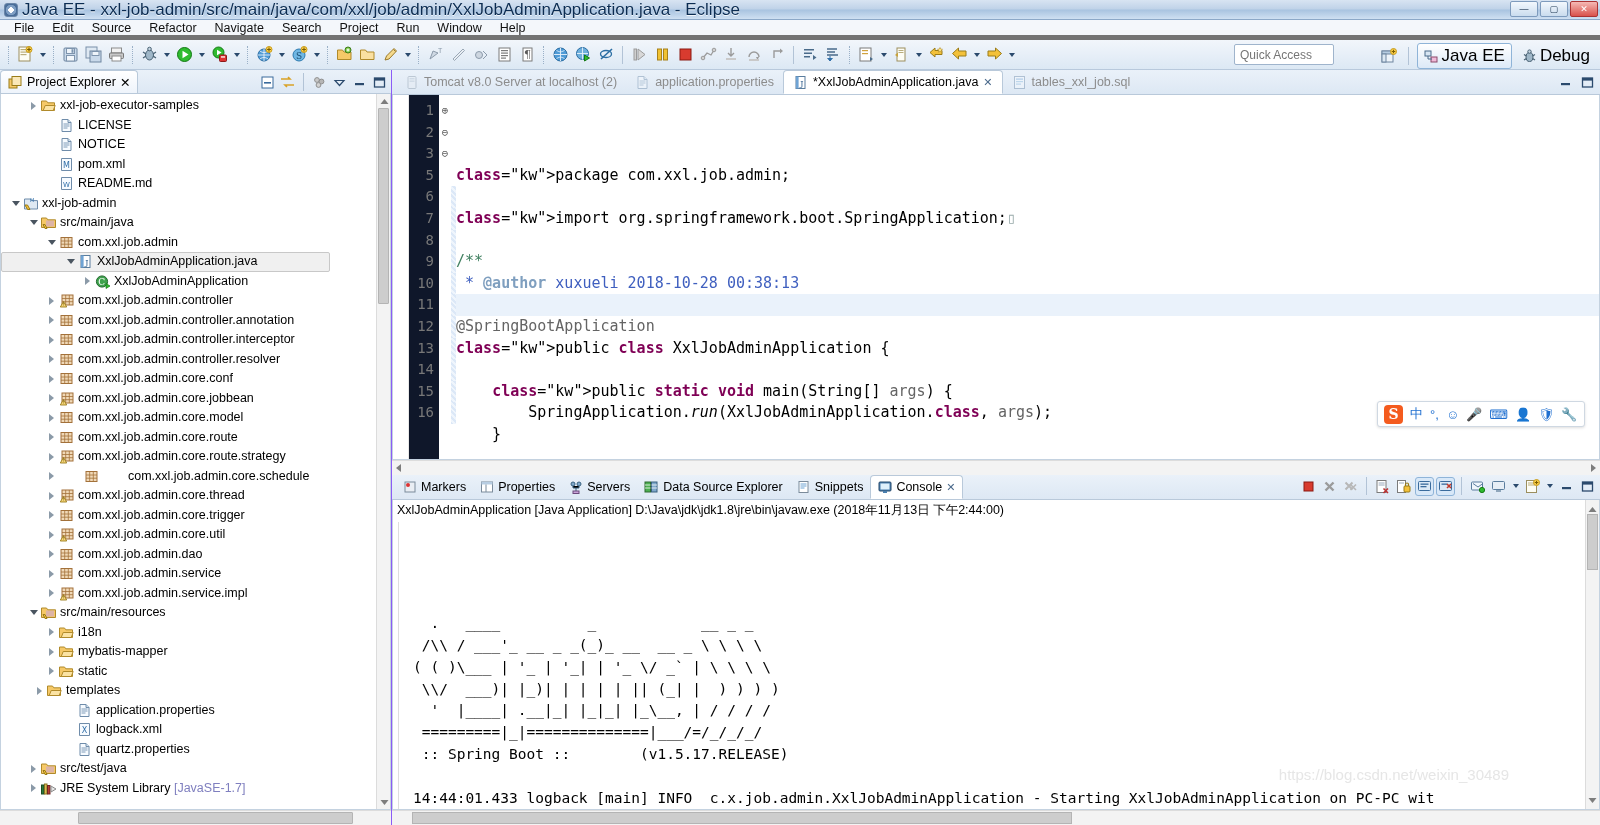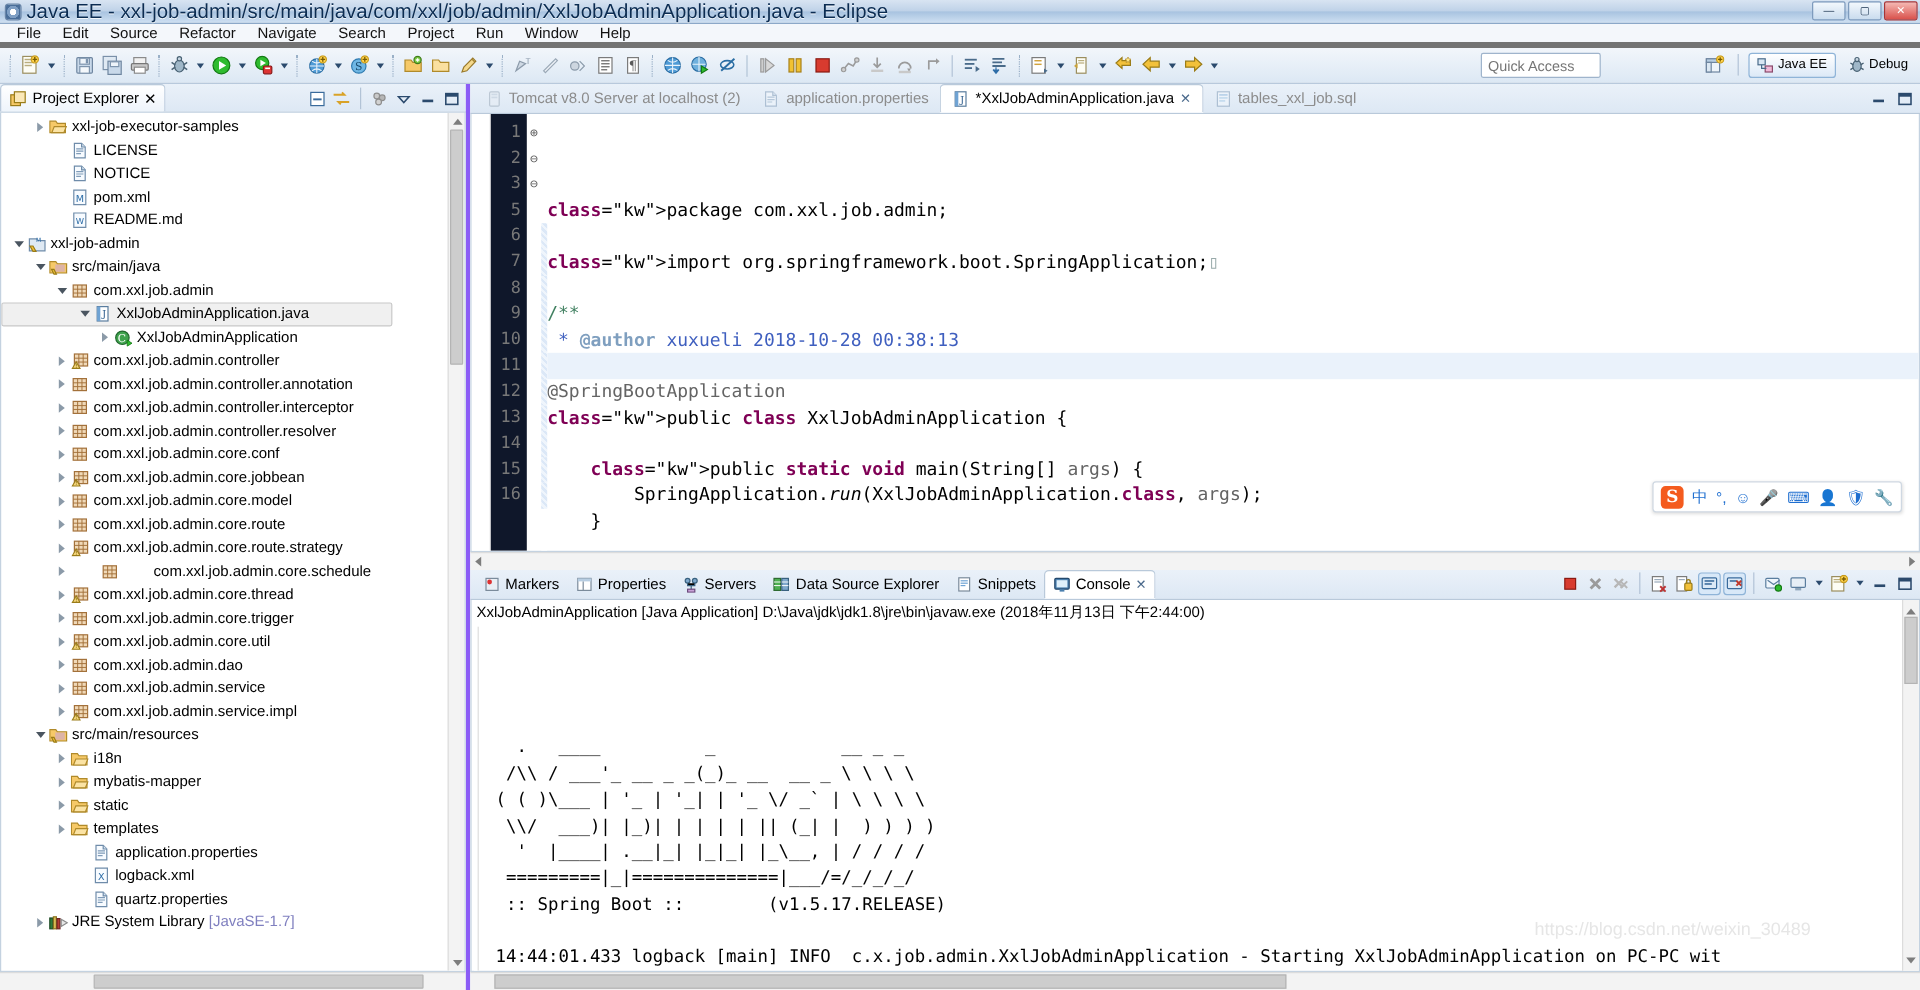--- a/index.html
+++ b/index.html
@@ -50,28 +50,28 @@
   .tb-arrow:after{content:"";border-left:3.5px solid transparent;border-right:3.5px solid transparent;border-top:4px solid #2b4a6d;}
   .tb-sep{width:1px;height:18px;margin:0 4px;border-left:1px dotted #9ab0c7;flex:none;}
   .tb-sep.solid{border-left:1px solid #b2c3d6;}
   .quick-access{
     position:absolute;right:266px;top:4px;width:100px;height:21px;
     background:#fff;border:1px solid #9fb4cc;border-radius:2px;
     font-size:12px;color:#9a9a9a;padding:2px 5px;line-height:17px;
   }
   .persp-bar{position:absolute;right:4px;top:3px;display:flex;align-items:center;gap:4px;}
   .persp-btn{
-    display:flex;align-items:center;gap:3px;padding:2px 6px;border-radius:3px;font-size:11px;white-space:nowrap;
+    display:flex;align-items:center;gap:3px;padding:2px 6px;border-radius:3px;font-size:17px;white-space:nowrap;
   }
   .persp-btn.active{background:linear-gradient(to bottom,#ffffff,#dce9f7);border:1px solid #8fb4d8;}
 
   
   .main{display:flex;height:calc(825px - 20px - 20px - 30px);}
   
-  .left{width:392px;display:flex;flex-direction:column;background:#f4f7fb;border-right:4px solid #8b5cf6;}
+  .left{width:392px;display:flex;flex-direction:column;background:#f4f7fb;border-right:1px solid #8b5cf6;}
   .view-tabbar{
     height:24px;display:flex;align-items:flex-end;position:relative;
     background:linear-gradient(to bottom,#eaf1f9,#dde8f4);border-bottom:1px solid #b9c9da;
   }
   .view-tab{
     display:flex;align-items:center;gap:4px;height:23px;padding:0 7px;
     background:linear-gradient(to bottom,#ffffff,#eef4fb);
     border:1px solid #b9c9da;border-bottom:none;border-radius:4px 4px 0 0;font-size:12.5px;
     white-space:nowrap;
   }
@@ -831,21 +831,21 @@
           <div class="row" style="padding-left: 44px;">
             <div class="twisty closed"></div>
             <div class="ticon">
               <svg width="15" height="15">
                 <path d="M.5 12.5V3h5l1.3 1.8h6.7v7.7z" fill="#f6c968" stroke="#b08a2a"></path>
                 <path d="M2.2 12.5l2-5h10l-2 5z" fill="#fbe3a4" stroke="#b08a2a"></path>
               </svg>
             </div>
             <div class="tlabel">static</div>
           </div>
-          <div class="row" style="padding-left: 44px;">
+          <div class="row" style="padding-left: 32px;">
             <div class="twisty closed"></div>
             <div class="ticon">
               <svg width="15" height="15">
                 <path d="M.5 12.5V3h5l1.3 1.8h6.7v7.7z" fill="#f6c968" stroke="#b08a2a"></path>
                 <path d="M2.2 12.5l2-5h10l-2 5z" fill="#fbe3a4" stroke="#b08a2a"></path>
               </svg>
             </div>
             <div class="tlabel">templates</div>
           </div>
           <div class="row" style="padding-left: 62px;">
@@ -872,20 +872,31 @@
           <div class="row" style="padding-left: 62px;">
             <div class="twisty"></div>
             <div class="ticon">
               <svg width="15" height="15">
                 <path d="M3 1.5h6l3 3v9H3z" fill="#f7fbff" stroke="#6f8caa"></path>
                 <path d="M9 1.5v3h3" fill="#d6e4f0" stroke="#6f8caa"></path>
                 <path d="M4.5 6h6M4.5 8h6M4.5 10h4" stroke="#7f9bb8"></path>
               </svg>
             </div>
             <div class="tlabel">quartz.properties</div>
+          </div>
+          <div class="row" style="padding-left: 26px;">
+            <div class="twisty closed"></div>
+            <div class="ticon">
+              <svg width="16" height="15">
+                <path d="M.5 12.5V3h5l1.3 1.8h7.7v7.7z" fill="#f6c968" stroke="#b08a2a"></path>
+                <path d="M5 5.5h8v6H5z" fill="#c9a2d8" opacity=".55"></path>
+                <path d="M2 9.5l2 4h2l-2-4z" fill="#f3c13a" stroke="#9a7c18"></path>
+              </svg>
+            </div>
+            <div class="tlabel">src/test/java</div>
           </div>
           <div class="row" style="padding-left: 26px;">
             <div class="twisty closed"></div>
             <div class="ticon">
               <svg width="17" height="15">
                 <rect x="1.5" y="4" width="2.5" height="9" fill="#2f7a3a" stroke="#1c4a24"></rect>
                 <rect x="4.5" y="3" width="2.5" height="10" fill="#d8bb55" stroke="#8a7420"></rect>
                 <rect x="7.5" y="4.5" width="2.5" height="8.5" fill="#b53c35" stroke="#6f2420"></rect>
                 <path d="M11 5l5 3-5 3z" fill="#e6e6e6" stroke="#8b8b8b"></path>
               </svg>

